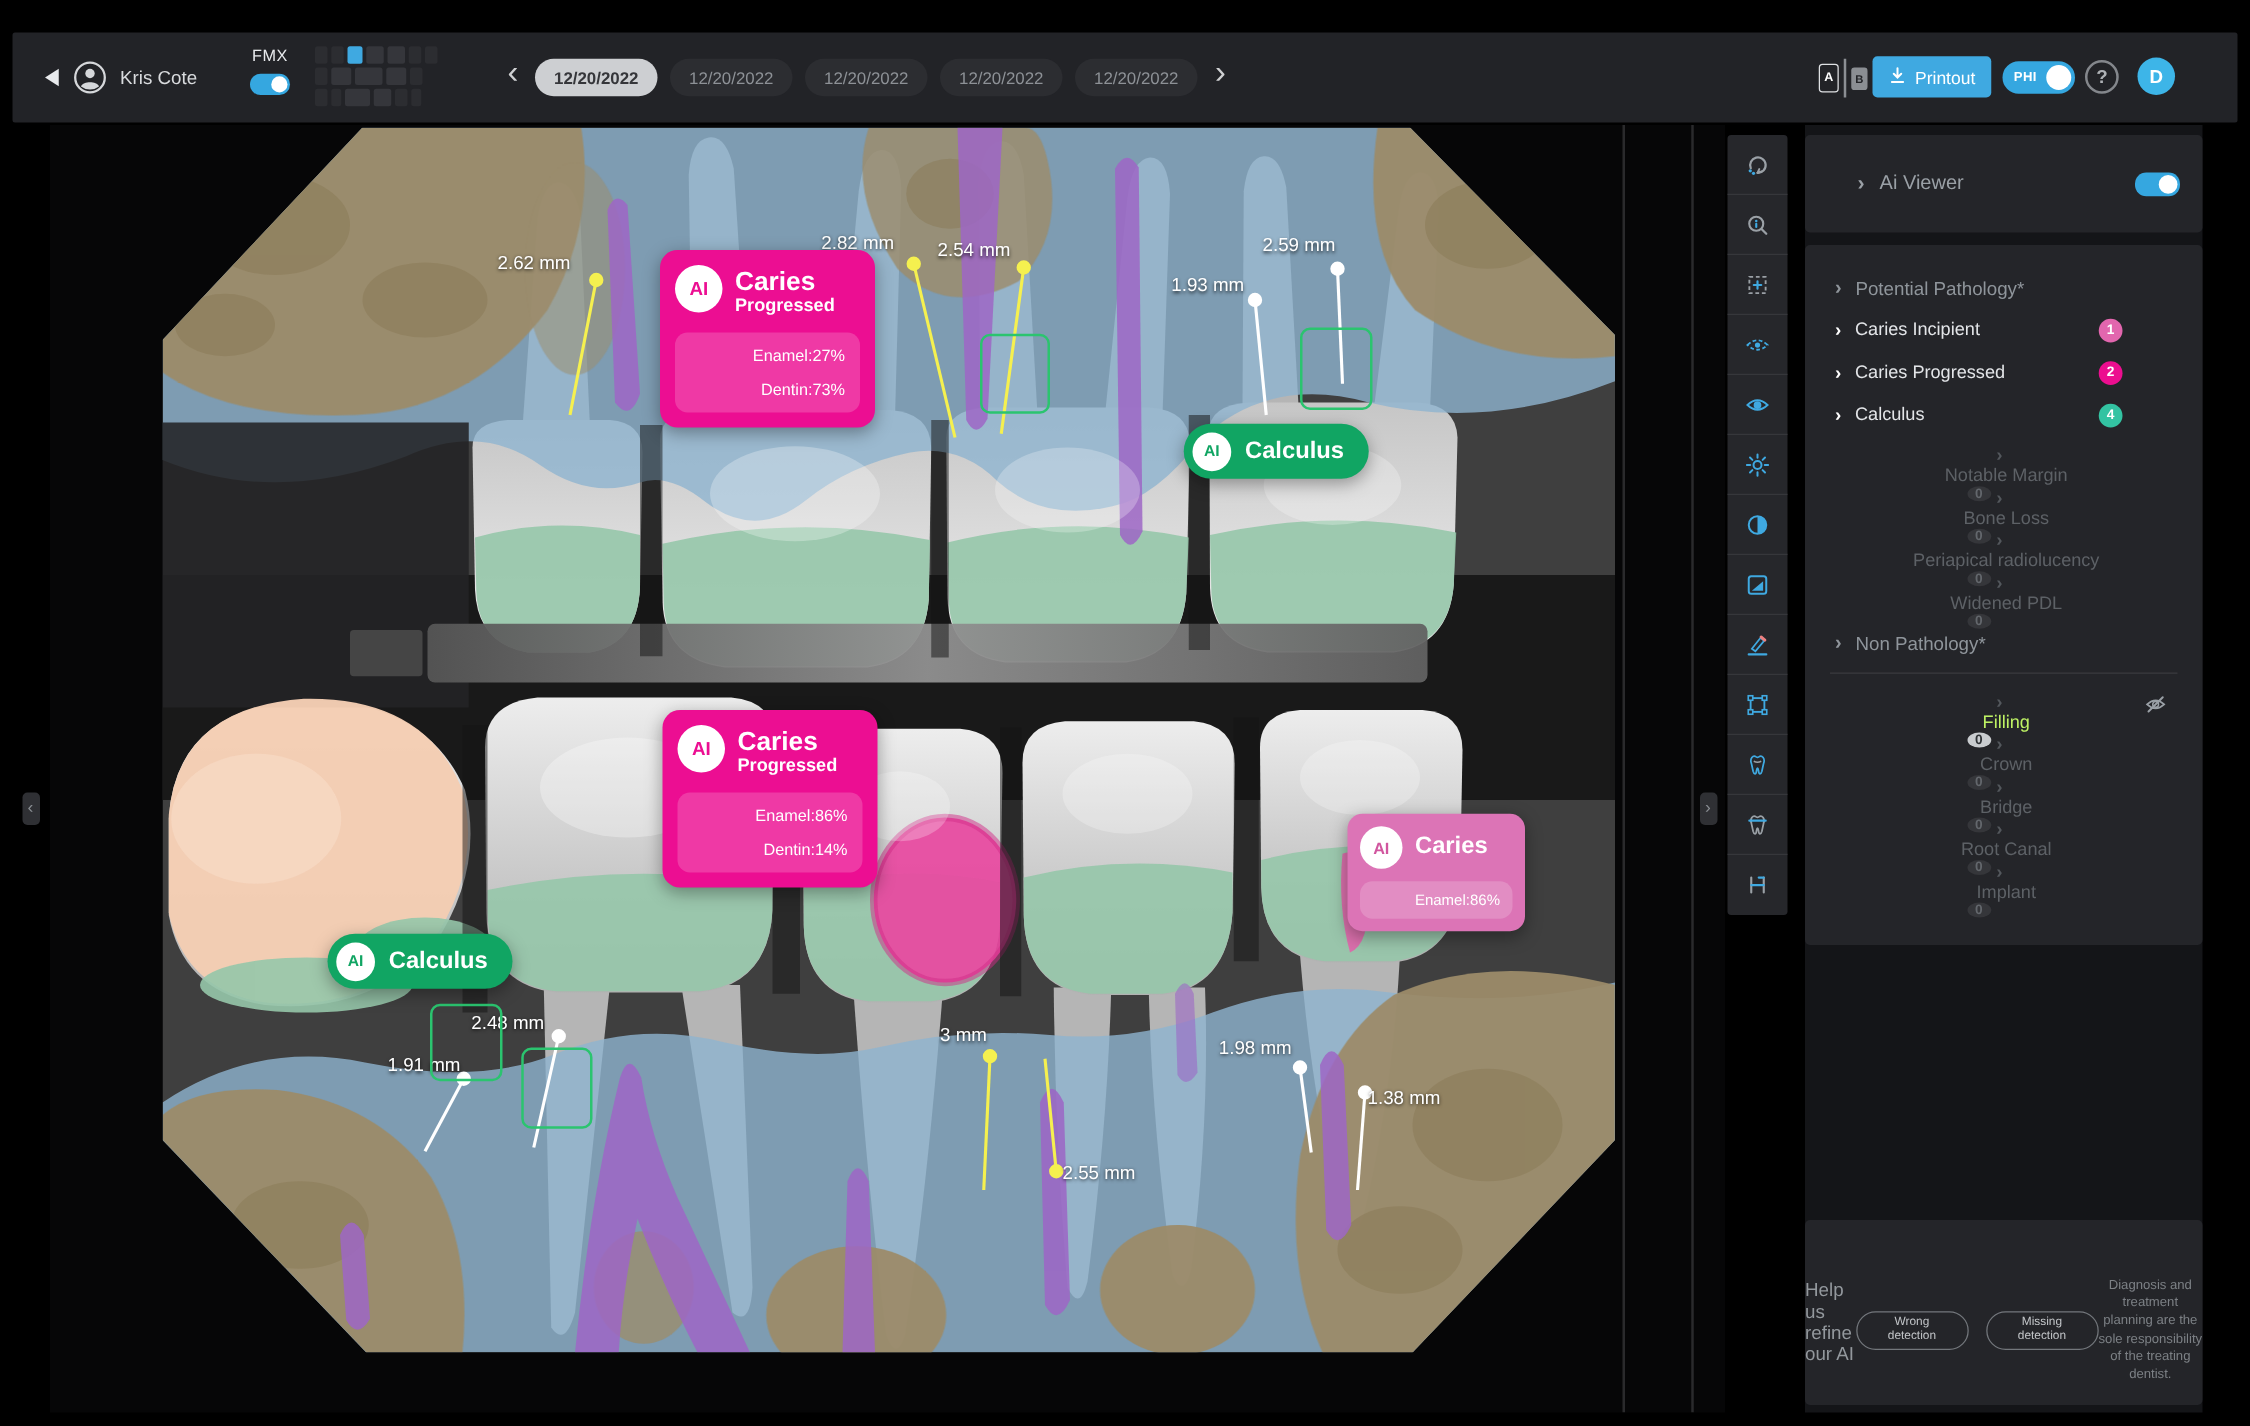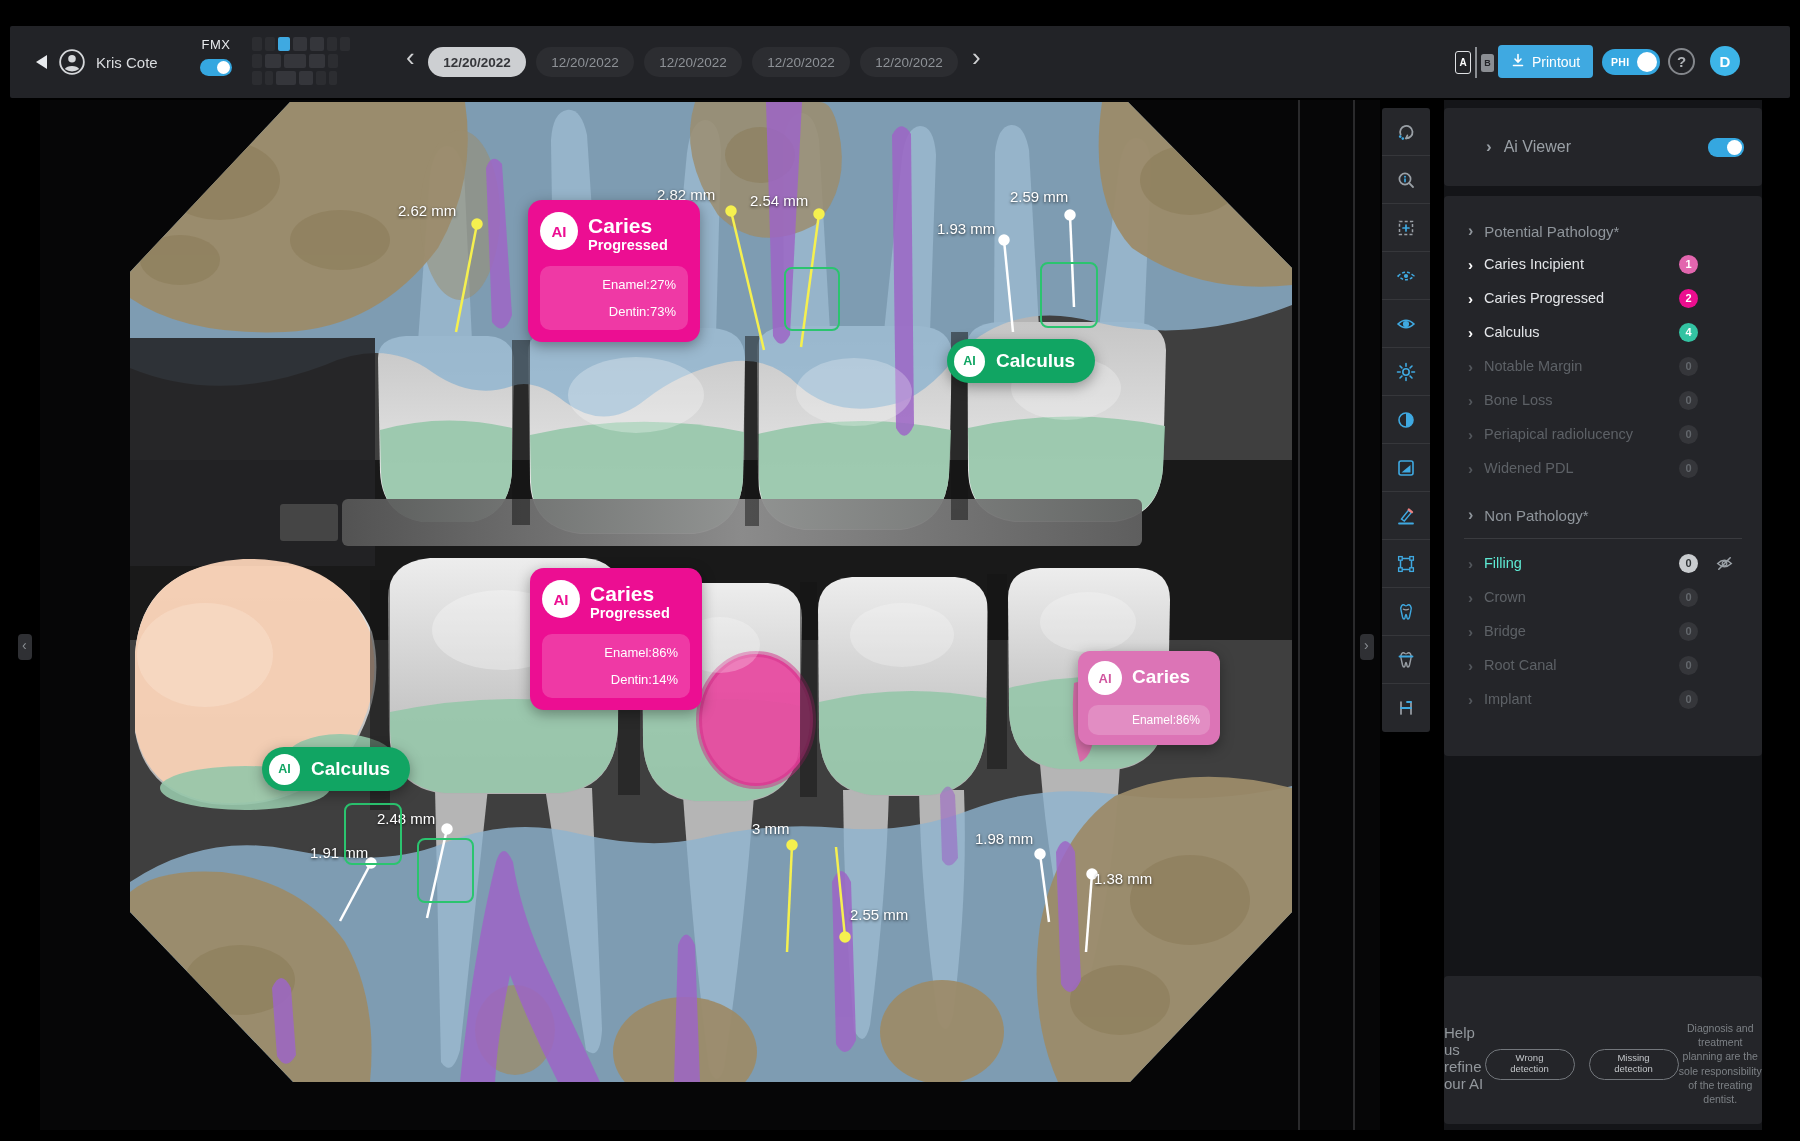--- a/index.html
+++ b/index.html
@@ -79,21 +79,21 @@
   .tog.big{width:36px;height:19px;}
   .tog.big::after{width:15px;height:15px;}
 
   .card2{top:196px;height:560px;padding:26px 20px 0 24px;}
   .sec-title{display:flex;align-items:center;font-size:15px;color:#8f959b;}
   .sec-title .chev{font-size:16px;margin-right:11px;color:#8f959b;}
   .prow{display:flex;align-items:center;margin-top:14px;height:20px;position:relative;cursor:pointer;}
   .prow .chev{font-size:15px;margin-right:11px;}
   .prow.on{color:#e3e5e8;}
   .prow.on .chev{color:#fff;font-weight:800;}
-  .prow.dim{color:#5d6166;}
+  .prow.dim{color:#5d6166;flex-direction:column;}
   .prow.dim .chev{color:#53575c;}
   .plabel{font-size:14.5px;flex:1;color:inherit;}
   .badge{width:19px;height:19px;border-radius:50%;font-size:11px;font-weight:700;color:#fff;display:flex;align-items:center;justify-content:center;margin-right:44px;}
   .badge.zero{background:#35363a;color:#63676c;}
   .badge.light{background:#c9cccf;color:#2f3336;}
   .b-incip{background:#e266ae;}
   .b-prog{background:#ec0e8f;}
   .b-calc{background:#33c3a2;}
   .eyeoff{position:absolute;right:8px;top:1px;}
   .npad{margin-top:28px;}
@@ -346,21 +346,21 @@
   </svg>
 
   <span class="meas" style="left:398px;top:202px">2.62 mm</span>
   <span class="meas" style="left:657px;top:186px">2.82 mm</span>
   <span class="meas" style="left:750px;top:192px">2.54 mm</span>
   <span class="meas" style="left:937px;top:220px">1.93 mm</span>
   <span class="meas" style="left:1010px;top:188px">2.59 mm</span>
   <span class="meas" style="left:377px;top:810px">2.48 mm</span>
   <span class="meas" style="left:310px;top:844px">1.91 mm</span>
   <span class="meas" style="left:752px;top:820px">3 mm</span>
-  <span class="meas" style="left:850px;top:906px">2.55 mm</span>
+  <span class="meas" style="left:850px;top:930px">2.55 mm</span>
   <span class="meas" style="left:975px;top:830px">1.98 mm</span>
   <span class="meas" style="left:1094px;top:870px">1.38 mm</span>
 
   <div class="detbox" style="left:784px;top:267px;width:56px;height:64px"></div>
   <div class="detbox" style="left:1040px;top:262px;width:58px;height:66px"></div>
   <div class="detbox" style="left:344px;top:803px;width:58px;height:62px"></div>
   <div class="detbox" style="left:417px;top:838px;width:57px;height:65px"></div>
 
   <div class="ai-card magenta" style="left:528px;top:200px;width:172px">
     <div class="ai-head">
@@ -572,21 +572,21 @@
       </div>
 
     <div class="sec-title npad">
         <span class="chev"></span>
         <span>Non Pathology*</span>
       </div>
     <div class="divider"></div>
 
     <div class="prow dim">
         <span class="chev"></span>
-        <span class="plabel" style="color:#5eead4">Filling</span>
+        <span class="plabel" style="color:#bef264">Filling</span>
         <span class="badge light">0</span>
         <span class="eyeoff"><svg width="19" height="19" viewBox="0 0 18 18" fill="none">
             <path d="M2.5 9 Q9 3 15.5 9 Q9 15 2.5 9 Z" stroke="#9aa0a6" stroke-width="1.3"></path>
             <circle cx="9" cy="9" r="2.2" stroke="#9aa0a6" stroke-width="1.2"></circle>
             <line x1="3.6" y1="14.4" x2="14.4" y2="3.6" stroke="#9aa0a6" stroke-width="1.5" stroke-linecap="round"></line>
           </svg></span>
       </div>
     <div class="prow dim">
         <span class="chev"></span>
         <span class="plabel">Crown</span>

